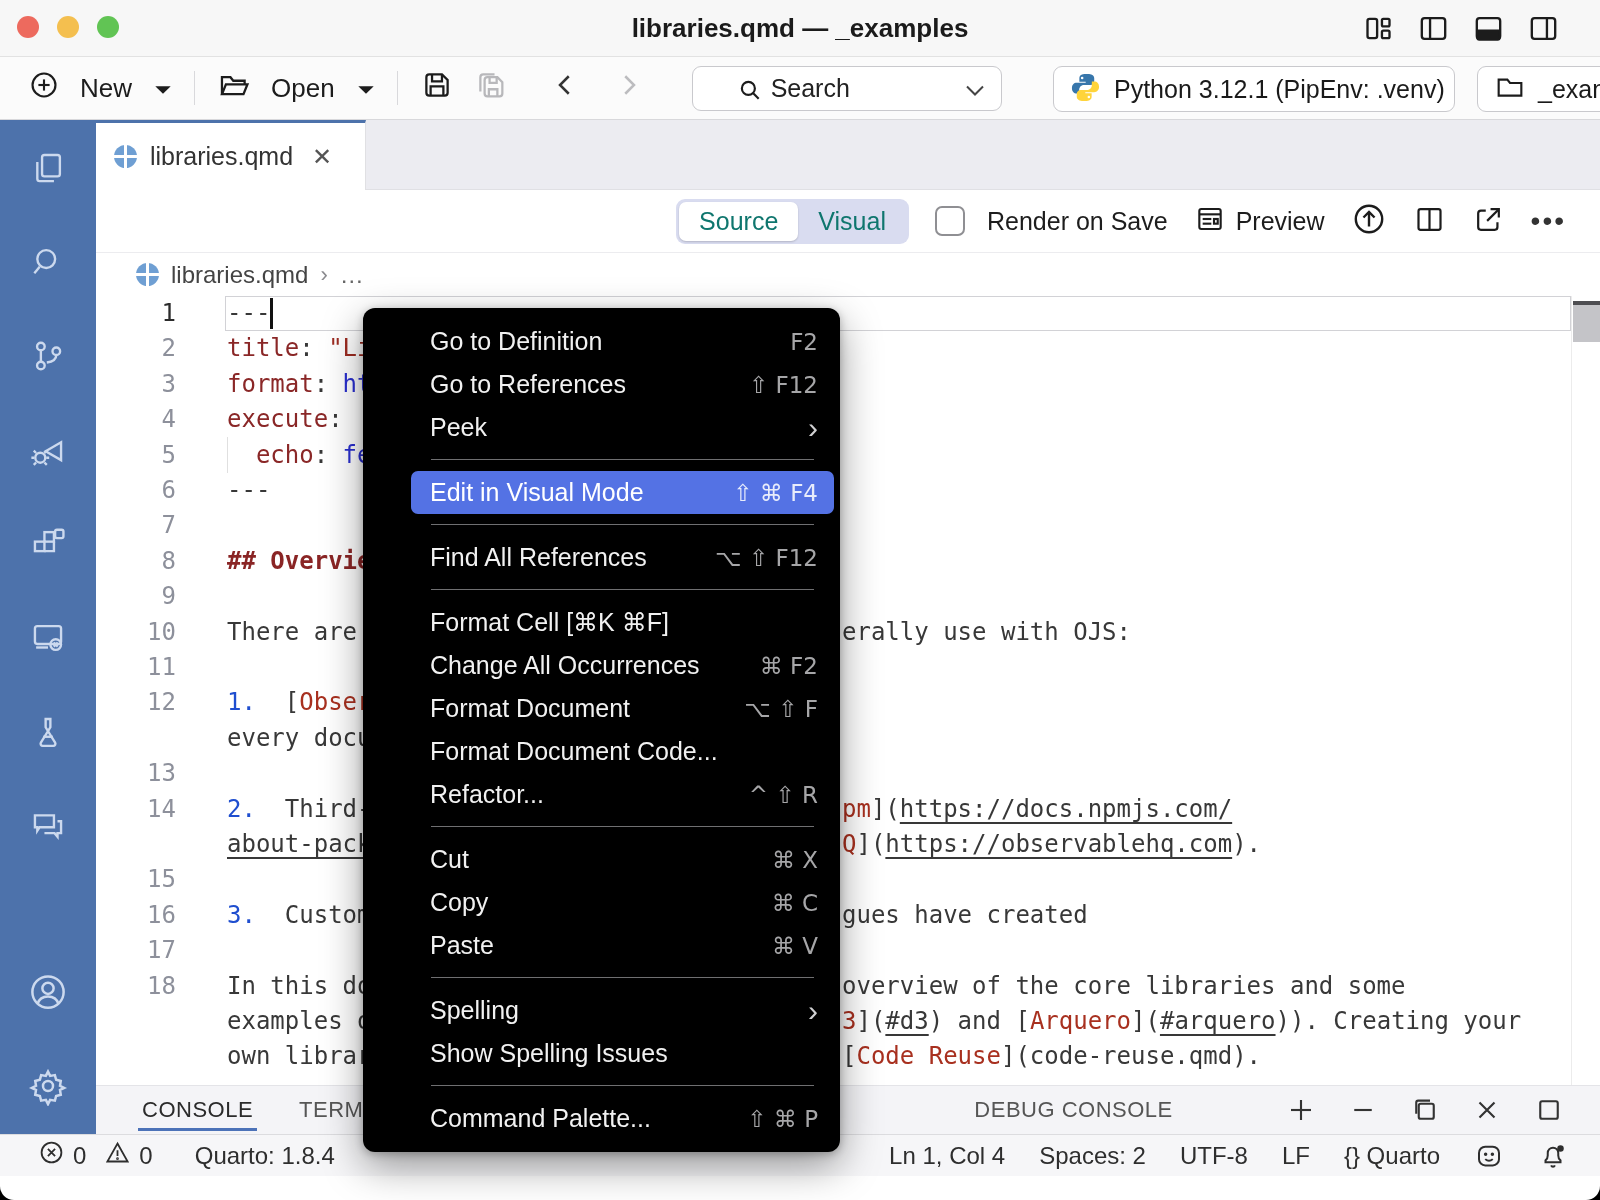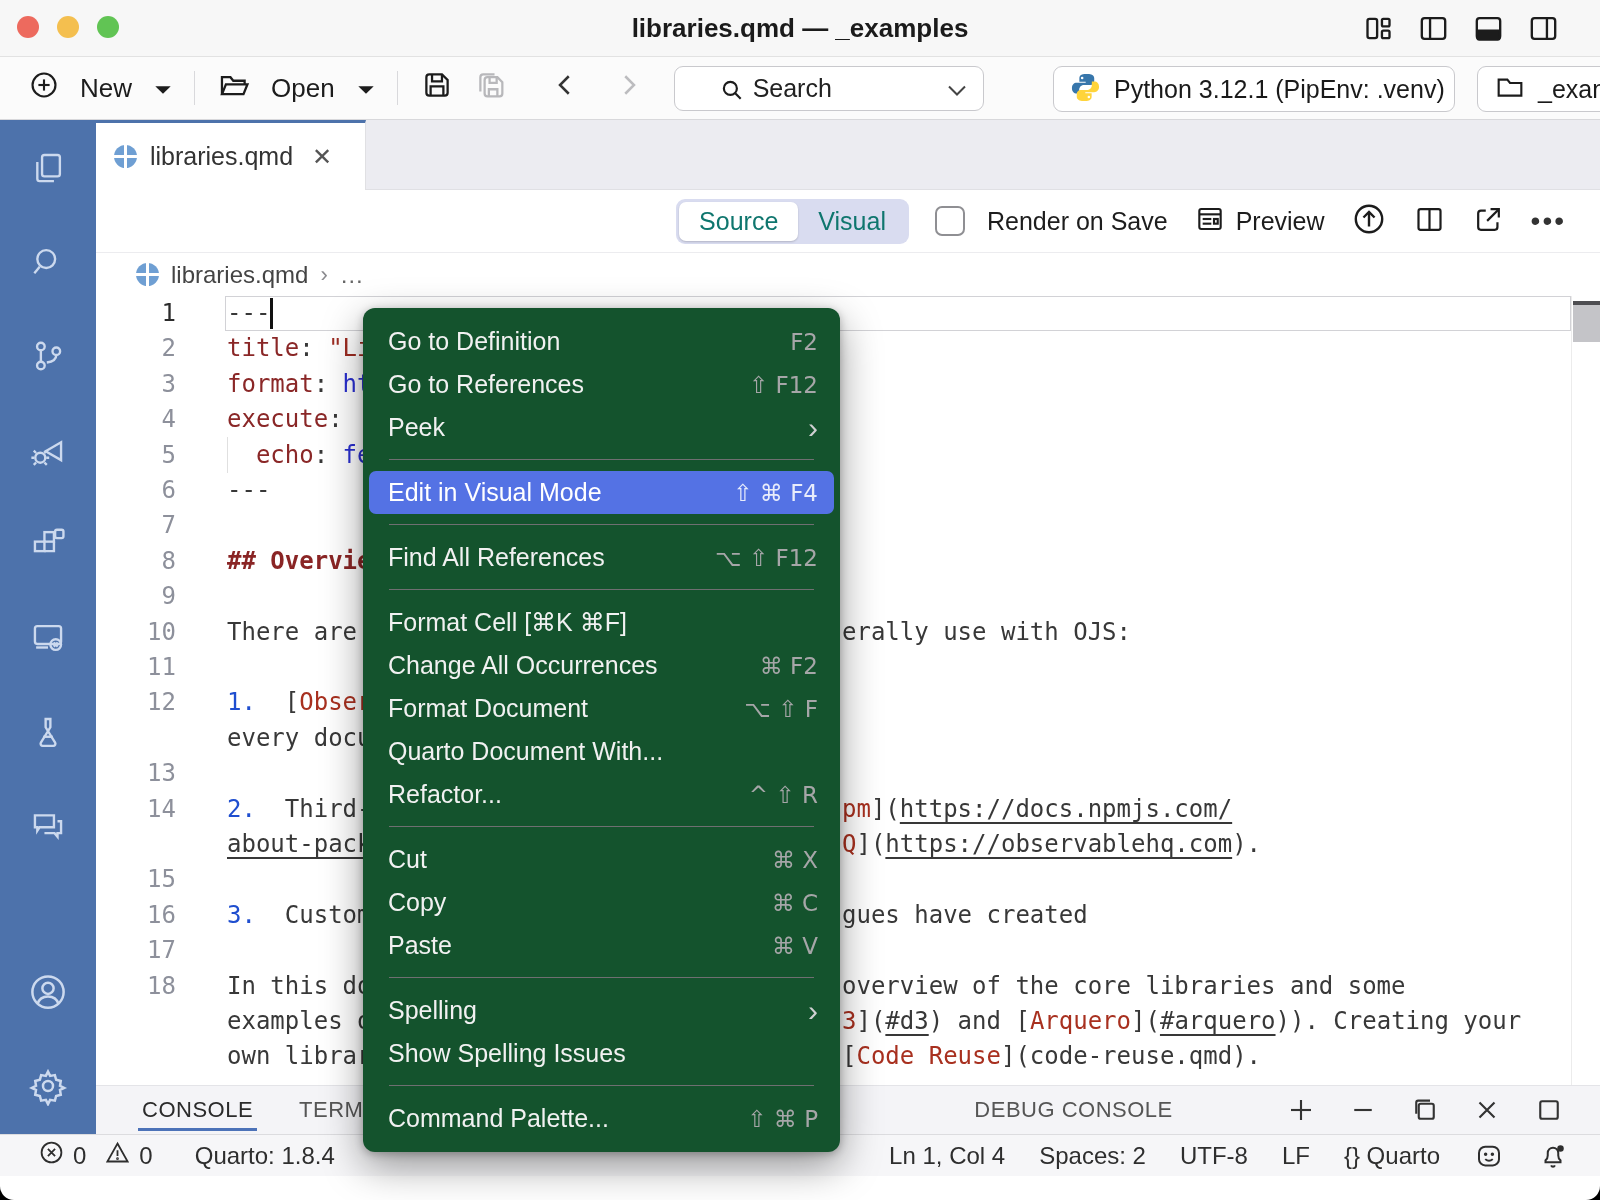--- a/index.html
+++ b/index.html
@@ -15,21 +15,21 @@
   #tl-max { left:97px; background:#61c454; }
   #win-title { position:absolute; top:13px; left:0; width:100%; text-align:center; font-size:26px; font-weight:600; color:#1b1b1b; }
   .tb-icons { position:absolute; right:40px; top:12px; display:flex; gap:22px; }
   .tb-icons svg { display:block; }
 
   
   #toolbar { position:absolute; left:0; top:57px; width:1600px; height:63px; background:#fbfbfb; border-bottom:1px solid #d8d8db; display:flex; align-items:center; }
   .tbtn { display:flex; align-items:center; gap:20px; font-size:26px; color:#1c1c1c; padding:0 10px; cursor:default; }
   .tdivider { width:1px; height:34px; background:#d9d9dc; margin:0 12px; }
   .chev { margin-left:2px; }
-  #search-box { margin-left:20px; width:310px; height:45px; border:1px solid #c9c9cd; border-radius:9px; background:#fff; display:flex; align-items:center; padding:0 14px 0 78px; position:relative; }
+  #search-box { margin-left:38px; width:310px; height:45px; border:1px solid #c9c9cd; border-radius:9px; background:#fff; display:flex; align-items:center; padding:0 14px 0 78px; position:relative; }
   #search-box .mag { position:absolute; left:44px; top:10px; }
   #search-box .slabel { font-size:25px; color:#222; }
   #search-box .schev { position:absolute; right:16px; top:16px; }
   #interp { position:absolute; left:1053px; top:9px; width:402px; height:46px; border:1px solid #c9c9cd; border-radius:9px; background:#fff; display:flex; align-items:center; gap:13px; padding:16px 16px; }
   #interp .ilabel { font-size:25px; color:#1a1a1a; white-space:nowrap; }
   #project { position:absolute; left:1477px; top:9px; width:200px; height:46px; border:1px solid #c9c9cd; border-radius:9px; background:#fff; display:flex; align-items:center; gap:12px; padding:0 16px; }
   #project .plabel { font-size:25px; color:#1a1a1a; white-space:nowrap; }
 
   
   #activitybar { position:absolute; left:0; top:120px; width:96px; height:1014px; background:#4d72ab; display:flex; flex-direction:column; align-items:center; padding:28px 0; gap:54px; }
@@ -453,21 +453,21 @@
       <span class="sitem" style="margin-right:24px">
           <svg width="30" height="30" viewBox="0 0 24 24" stroke="#2e2e2e" stroke-width="1.6" fill="none">
             <path d="M6 17h12v-1.5c-1.2-1-1.8-2.2-1.8-4V9.5A4.2 4.2 0 0 0 12 5.3a4.2 4.2 0 0 0-4.2 4.2v2c0 1.8-.6 3-1.8 4z"></path>
             <path d="M10.5 19.5a1.6 1.6 0 0 0 3 0"></path>
             <circle cx="18" cy="6" r="2.6" fill="#2e2e2e" stroke="none"></circle>
           </svg>
         </span>
     </div>
   </div>
 
-  <div id="menu" style="background: #14532d;">
+  <div id="menu" style="background: #000000; padding-left: 42px;">
       <div class="mi">
         <span class="lbl">Go to Definition</span>
         <span class="sc">F2</span>
       </div>
       <div class="mi">
         <span class="lbl">Go to References</span>
         <span class="sc">⇧ F12</span>
       </div>
       <div class="mi">
         <span class="lbl">Peek</span>
@@ -489,21 +489,21 @@
       </div>
       <div class="mi">
         <span class="lbl">Change All Occurrences</span>
         <span class="sc">⌘ F2</span>
       </div>
       <div class="mi">
         <span class="lbl">Format Document</span>
         <span class="sc">⌥ ⇧ F</span>
       </div>
       <div class="mi">
-        <span class="lbl">Quarto Document With...</span>
+        <span class="lbl">Format Document Code...</span>
       </div>
       <div class="mi">
         <span class="lbl">Refactor...</span>
         <span class="sc">^ ⇧ R</span>
       </div>
       <div class="msep"></div>
       <div class="mi">
         <span class="lbl">Cut</span>
         <span class="sc">⌘ X</span>
       </div>

